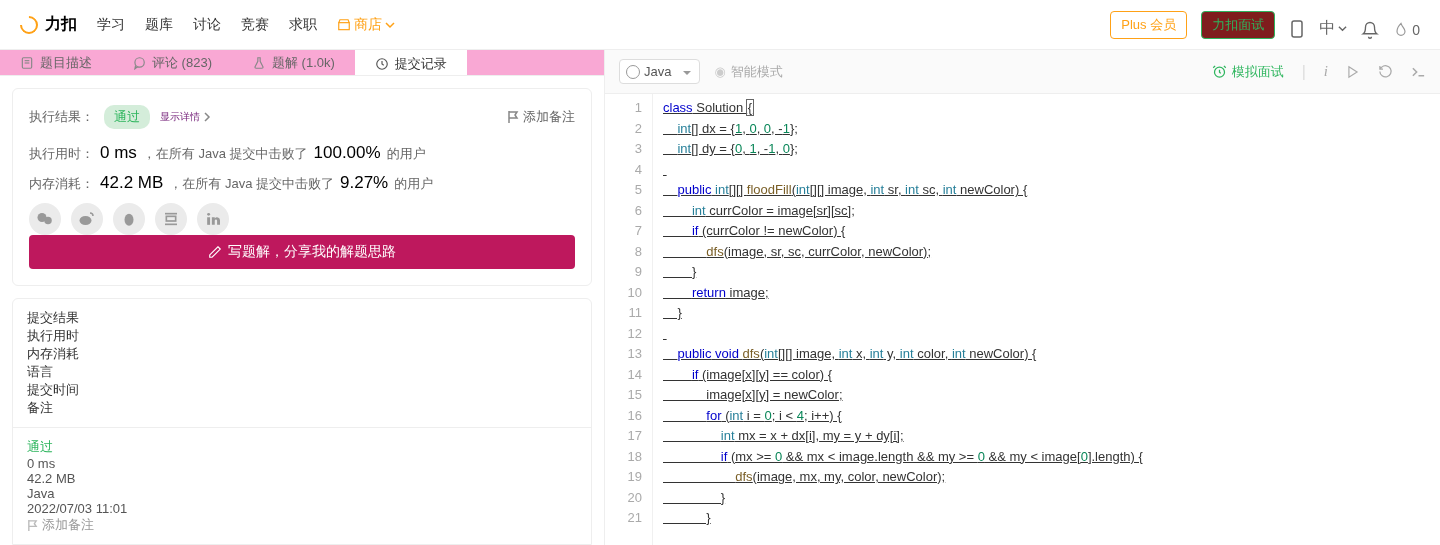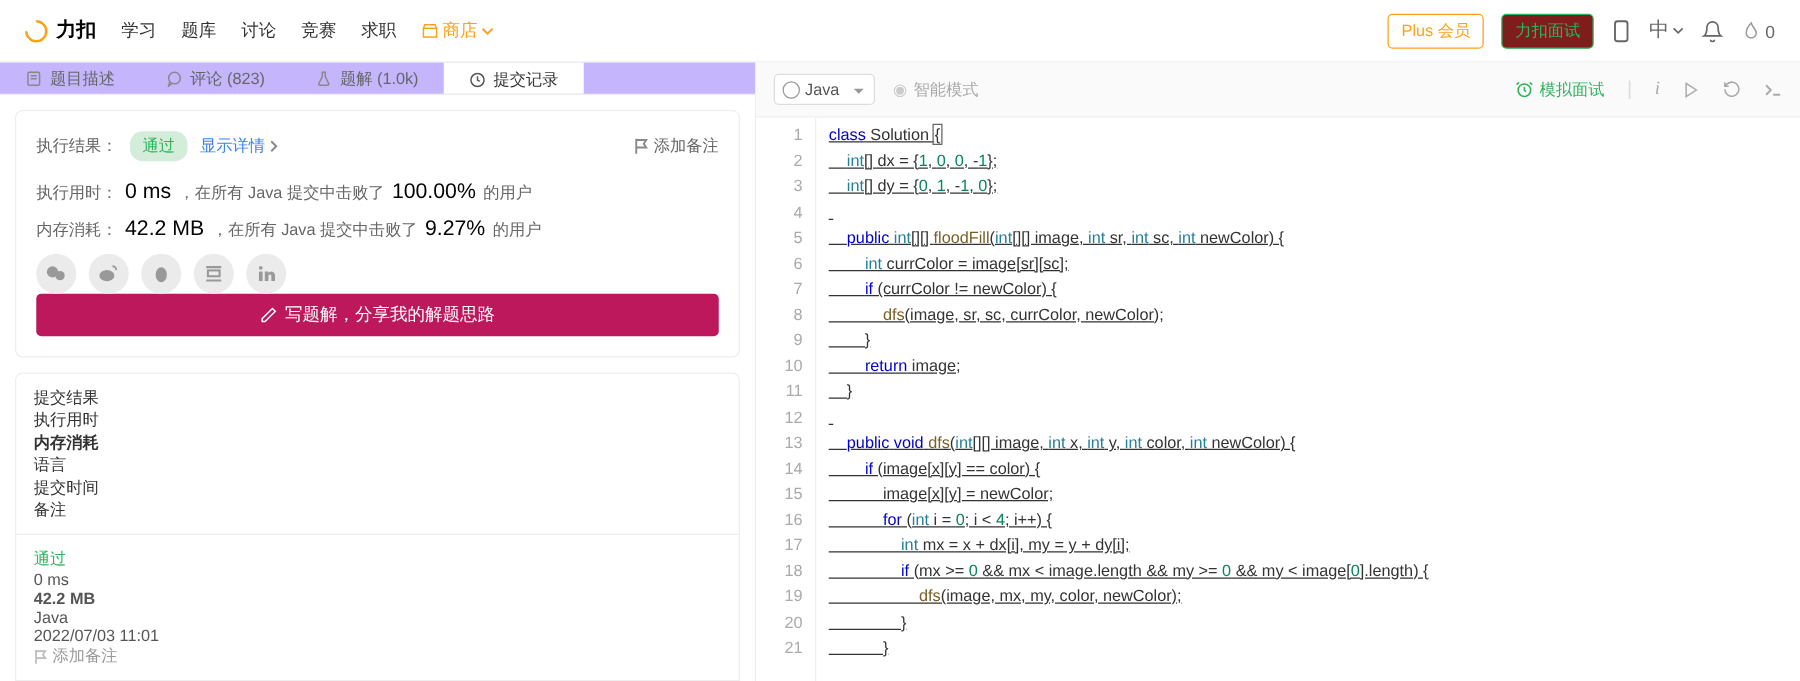--- a/index.html
+++ b/index.html
@@ -5,60 +5,60 @@
     * { margin: 0; padding: 0; box-sizing: border-box; font-family: -apple-system, BlinkMacSystemFont, "Segoe UI", "PingFang SC", "Hiragino Sans GB", "Microsoft YaHei", sans-serif; }
     body { width: 1440px; height: 545px; background: #fff; overflow: hidden; position: relative; }
     
     
     .header { height: 50px; display: flex; align-items: center; padding: 0 20px; border-bottom: 1px solid #eee; }
     .logo { display: flex; align-items: center; font-weight: bold; color: #000; margin-right: 20px; }
     .logo-icon { width: 18px; height: 18px; border: 2.5px solid #ffa116; border-radius: 50%; border-left-color: transparent; transform: rotate(45deg); margin-right: 7px; }
     .nav-items { display: flex; gap: 20px; align-items: center; }
     .nav-item { color: #333; font-size: 14px; cursor: pointer; }
     .nav-item.store { color: #ffa116; display: flex; align-items: center; gap: 3px; }
-    .header-right { margin-left: auto; display: flex; align-items: center; gap: 14px; }
+    .header-right { margin-left: auto; display: flex; align-items: flex-end; gap: 14px; }
     .plus-btn { border: 1px solid #ffa116; color: #ffa116; padding: 4px 10px; border-radius: 4px; font-size: 13px; background:#fff; }
     .interview-btn { border: 1px solid #2db55d; color: #2db55d; padding: 4px 10px; border-radius: 4px; font-size: 13px; background:#7f1d1d; }
     .icon-btn { color: #666; cursor: pointer; display:flex; align-items:center; }
     .fire-count { display: flex; align-items: center; gap: 3px; color: #666; font-size: 14px; }
     
     
     .main { display: flex; height: calc(545px - 50px); }
     .left-panel { width: 605px; border-right: 1px solid #eee; display: flex; flex-direction: column; background: #fff; }
     .right-panel { flex: 1; display: flex; flex-direction: column; }
     
     
-    .left-tabs { display: flex; height: 44px; border-bottom: 1px solid #eee; background: #c4b5fd; }
+    .left-tabs { display: flex; height: 44px; border-bottom: 1px solid #eee; background: #f9a8d4; }
     .left-tab { padding: 0 20px; display: flex; align-items: center; gap: 6px; color: #666; font-size: 13px; cursor: pointer; }
     .left-tab.active { background: #fff; color: #333; border-top: 2px solid transparent; }
     
     
     .result-card { margin: 12px; border: 1px solid #eee; border-radius: 6px; padding: 16px; }
     .result-row1 { display: flex; align-items: center; gap: 10px; margin-bottom: 14px; }
     .result-label { color: #666; font-size: 13px; }
     .status-pill { background: #d4edda; color: #2db55d; padding: 3px 10px; border-radius: 10px; font-size: 13px; }
-    .show-detail { color: #3b82f6; font-size: 13px; display: flex; align-items: center; gap: 3px; cursor:pointer; }
+    .show-detail { color: #701a75; font-size: 10px; display: flex; align-items: center; gap: 3px; cursor:pointer; }
     .add-note { margin-left: auto; color: #666; font-size: 13px; display: flex; align-items: center; gap: 4px; cursor:pointer; }
     .metric-row { display: flex; align-items: baseline; gap: 6px; margin-bottom: 10px; font-size: 13px; color: #666; }
     .metric-value { font-size: 17px; color: #000; font-weight: 500; }
     .metric-pct { font-size: 17px; color: #000; font-weight: 500; }
     .share-row { margin-top: 10px; }
     .share-label { color: #666; font-size: 12px; margin-bottom: 8px; }
     .share-icons { display: flex; gap: 10px; }
     .share-icon { width: 32px; height: 32px; border-radius: 50%; background: #ebebeb; display:flex; align-items:center; justify-content:center; cursor:pointer; }
     .write-btn { width: 100%; background: #be185d; color: #fff; border: none; padding: 8px; border-radius: 4px; font-size: 14px; cursor: pointer; display: flex; align-items: center; justify-content: center; gap: 6px; }
     
     
     .sub-table { margin: 0 12px; border: 1px solid #eee; border-radius: 6px 6px 0 0; }
     .sub-header, .sub-row { display: flex; padding: 10px 14px; font-size: 13px; flex-direction: column; }
     .sub-header { color: #333; font-weight: 500; border-bottom: 1px solid #eee; }
     .sub-row { color: #555; }
     .col-result { width: 80px; }
     .col-time { width: 78px; }
-    .col-mem { width: 82px; font-weight: bold; }
+    .col-mem { width: 82px; }
     .col-lang { width: 56px; }
     .col-date { width: 148px; }
     .col-note { flex: 1; color:#999; display:flex; align-items:center; gap:4px; }
     .pass-text { color: #2db55d; }
     
     
     .editor-toolbar { height: 44px; display: flex; align-items: center; padding: 0 14px; border-bottom: 1px solid #eee; background: #fafafa; gap: 14px; }
     .lang-select { border: 1px solid #ddd; border-radius: 4px; padding: 4px 28px 4px 24px; font-size: 13px; color: #555; position: relative; background:#fff; display:flex; align-items:center; }
     .lang-select::before { content:""; position:absolute; left:6px; width:12px; height:12px; border:1px solid #999; border-radius:50%; }
     .lang-select::after { content:""; position:absolute; right:8px; border:4px solid transparent; border-top-color:#999; top:11px; }

